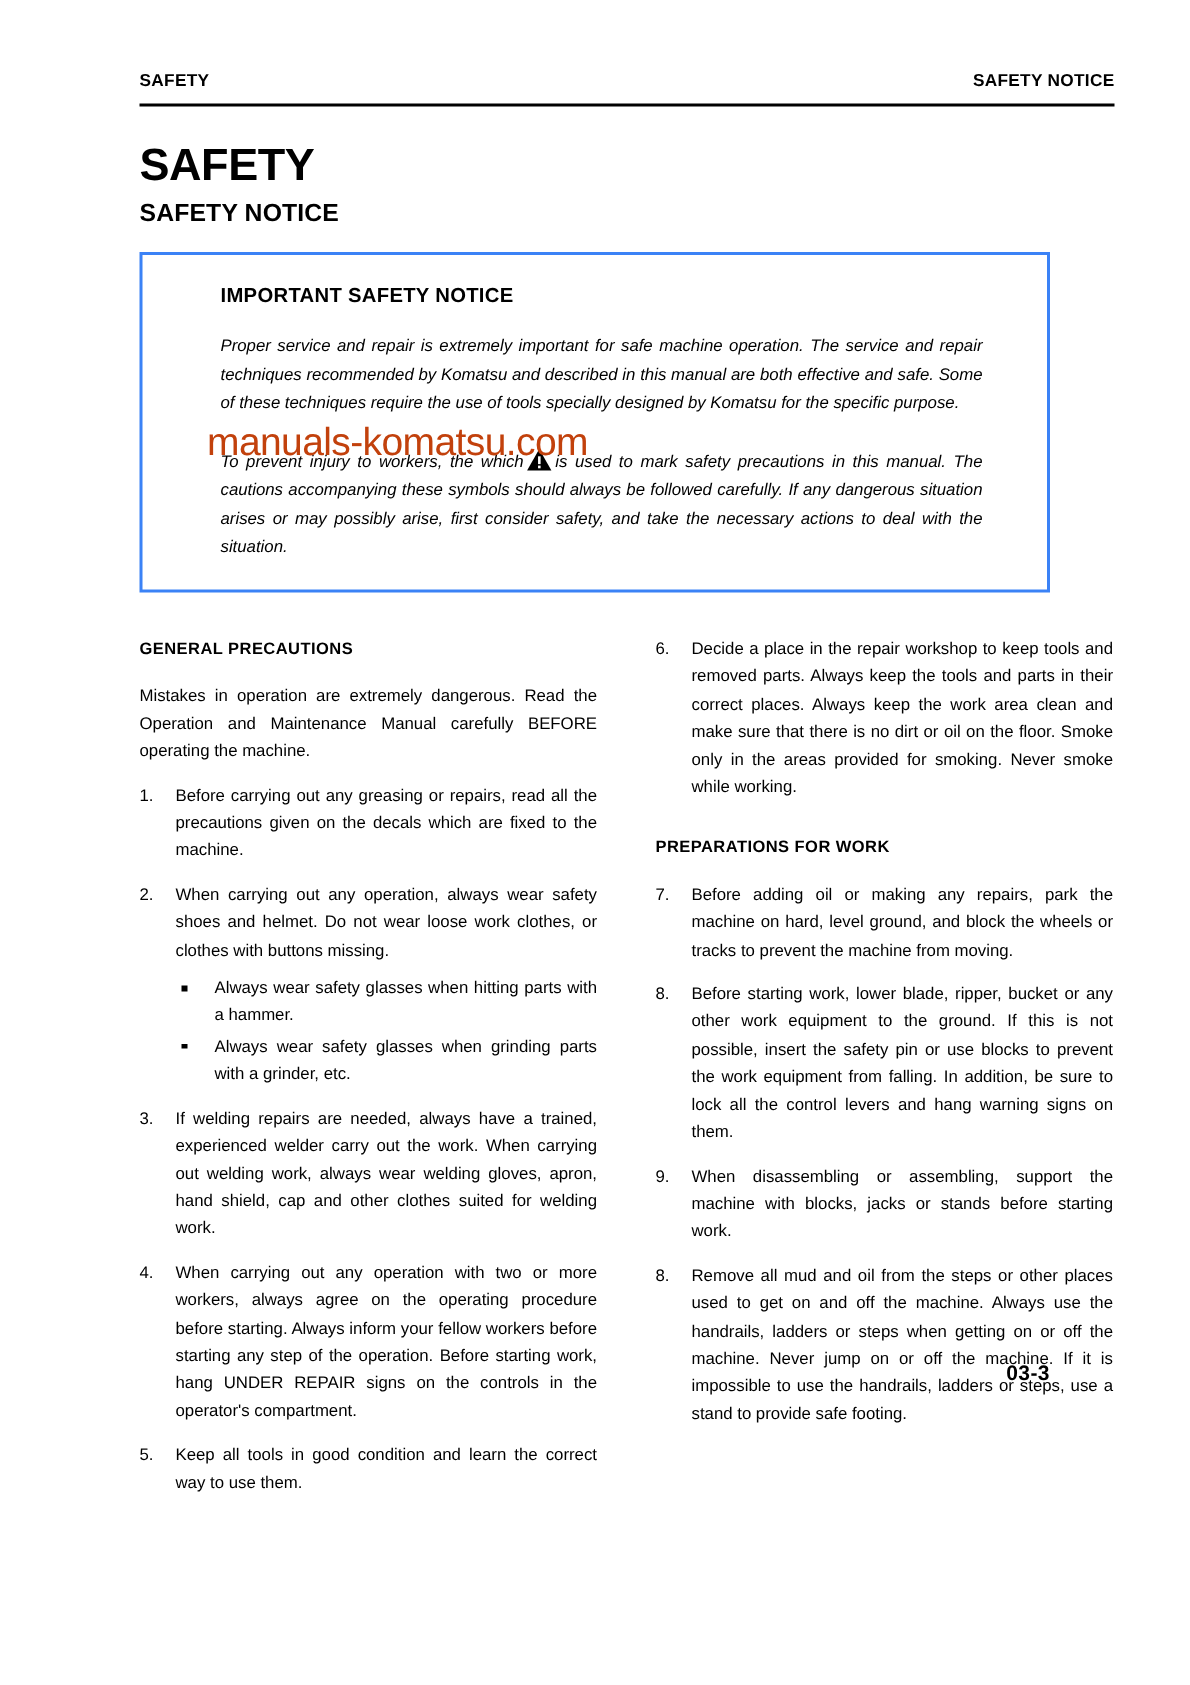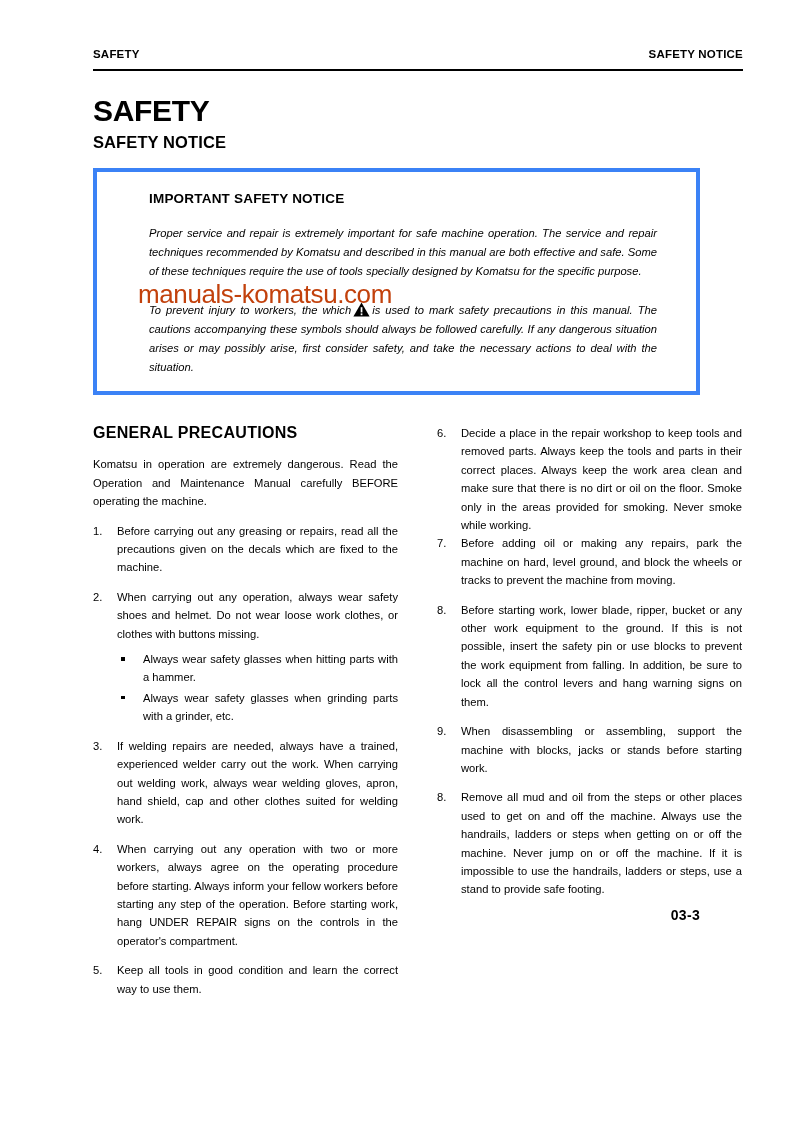--- a/index.html
+++ b/index.html
@@ -65,21 +65,21 @@
     line-height: 1;
   }
 
   
   .notice-box {
     position: absolute;
     left: 93px;
     top: 168px;
     width: 607px;
     height: 227px;
-    border: 4px solid #3b82f6;
+    border: 2px solid #3b82f6;
     box-sizing: border-box;
     background: #fff;
   }
   .notice-title {
     position: absolute;
     left: 52px;
     top: 19px;
     font-size: 13.5px;
     font-weight: bold;
     letter-spacing: 0.2px;
@@ -126,21 +126,21 @@
     position: absolute;
     top: 424px;
     width: 305px;
     font-size: 11.2px;
     line-height: 18.4px;
   }
   .col-left  { left: 93px; }
   .col-right { left: 437px; }
 
   .sec-head {
-    font-size: 16px;
+    font-size: 11px;
     font-weight: bold;
     letter-spacing: 0.3px;
     margin: 0 0 13px 0;
   }
   .sec-head.spaced-top {
     margin-top: 22px;
   }
 
   .lede {
     margin: 0 0 11px 0;
@@ -223,21 +223,21 @@
               <rect x="7.7" y="5.2" width="1.7" height="5.2" fill="#fff"></rect>
               <rect x="7.7" y="11.4" width="1.7" height="1.8" fill="#fff"></rect>
             </svg></span><span>is used to mark safety precautions in this manual. The cautions accompanying these symbols should always be followed carefully. If any dangerous situation arises or may possibly arise, first consider safety, and take the necessary actions to deal with the situation.</span></p>
     </div>
   </div>
 
   <div class="watermark">manuals-komatsu.com</div>
 
   <div class="col col-left">
     <div class="sec-head">GENERAL PRECAUTIONS</div>
-    <p class="lede">Komatsu in operation are extremely dangerous. Read the Operation and Maintenance Manual carefully BEFORE operating the machine.</p>
+    <p class="lede">Mistakes in operation are extremely dangerous. Read the Operation and Maintenance Manual carefully BEFORE operating the machine.</p>
     <ol class="numlist">
       <li>
         <span class="num">1.</span>
         <span>Before carrying out any greasing or repairs, read all the precautions given on the decals which are fixed to the machine.</span>
       </li>
       <li>
         <span class="num">2.</span>
         <span>When carrying out any operation, always wear safety shoes and helmet. Do not wear loose work clothes, or clothes with buttons missing.</span>
         <ul class="sublist">
           <li>
@@ -265,20 +265,21 @@
     </ol>
   </div>
 
   <div class="col col-right">
     <ol class="numlist">
       <li>
         <span class="num">6.</span>
         <span>Decide a place in the repair workshop to keep tools and removed parts. Always keep the tools and parts in their correct places. Always keep the work area clean and make sure that there is no dirt or oil on the floor. Smoke only in the areas provided for smoking. Never smoke while working.</span>
       </li>
     </ol>
+    <div class="sec-head spaced-top">PREPARATIONS FOR WORK</div>
     <ol class="numlist">
       <li>
         <span class="num">7.</span>
         <span>Before adding oil or making any repairs, park the machine on hard, level ground, and block the wheels or tracks to prevent the machine from moving.</span>
       </li>
       <li>
         <span class="num">8.</span>
         <span>Before starting work, lower blade, ripper, bucket or any other work equipment to the ground. If this is not possible, insert the safety pin or use blocks to prevent the work equipment from falling. In addition, be sure to lock all the control levers and hang warning signs on them.</span>
       </li>
       <li>

